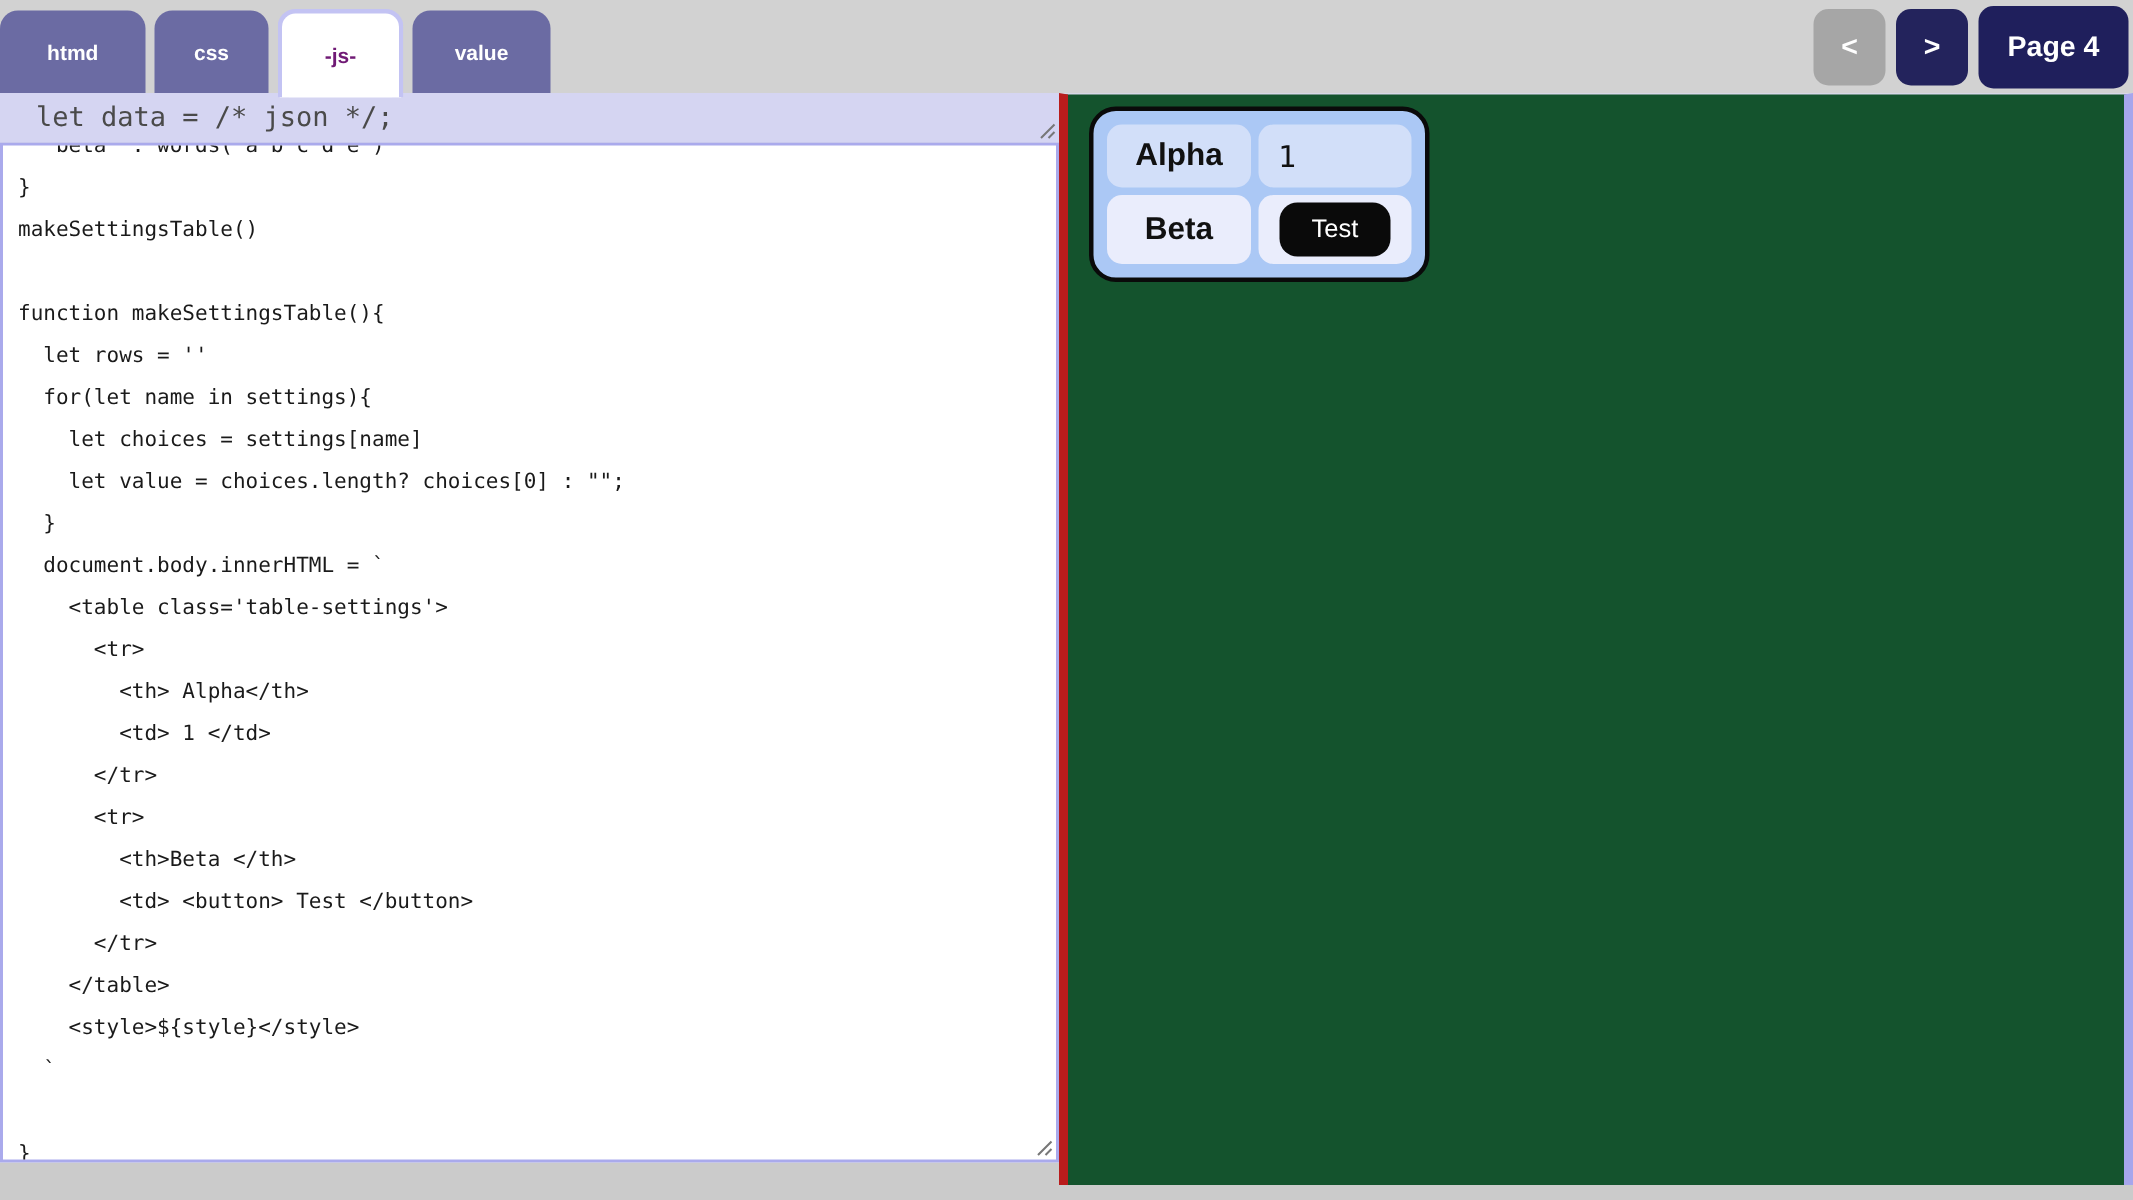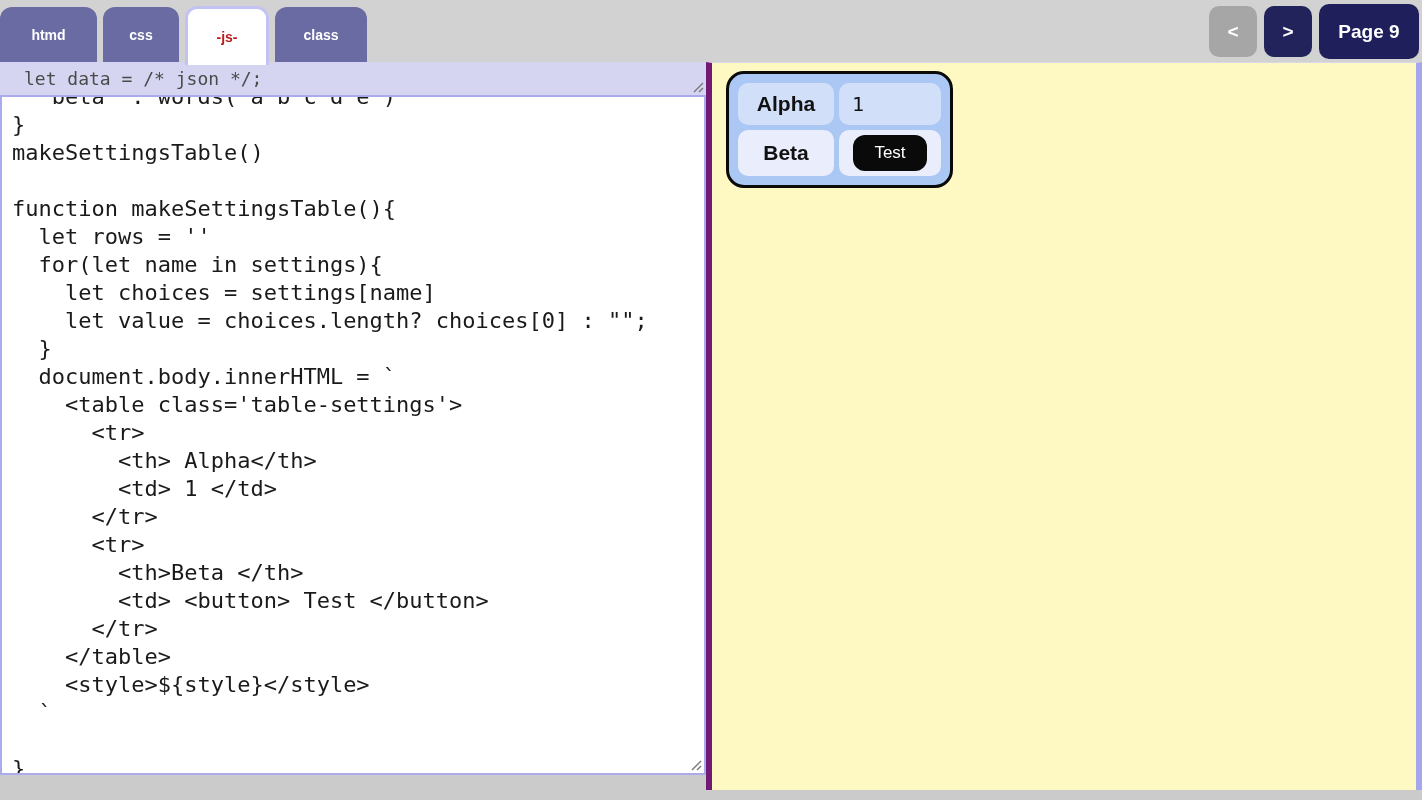--- a/index.html
+++ b/index.html
@@ -30,21 +30,21 @@
     font-size: 14px; font-weight: bold;
     display: flex; align-items: center; justify-content: center;
     cursor: pointer;
   }
   .tab.t0 { width: 97px; }
   .tab.t1 { width: 76px; }
   .tab.t2 { width: 84px; }
   .tab.t3 { width: 92px; }
   .tab.active {
     background: #ffffff;
-    color: #b91c1c;
+    color: #701a75;
     height: 59px;
     border: 3px solid #c3c3f3;
     border-bottom: none;
     margin-bottom: -3px;
   }
   
   .pager {
     position: absolute; right: 3px; top: 4px;
     display: flex; gap: 7px; align-items: center;
   }
@@ -74,36 +74,36 @@
   }
   .code-ta {
     position: absolute; left: 0; top: 95px;
     width: 706px; height: 680px;
     background: #ffffff;
     border: 2px solid #aaaaec;
     overflow: hidden;
   }
   .code-ta pre {
     font-family: "DejaVu Sans Mono", "Liberation Mono", monospace;
-    font-size: 22px; line-height: 28px;
+    font-size: 14px; line-height: 28px;
     color: #1a1a1a;
     margin: -14px 0 0 0;
     padding-left: 10px;
     white-space: pre;
   }
   .grip {
     position: absolute; right: 2px; bottom: 2px;
     width: 12px; height: 12px;
   }
   
   .preview {
     position: absolute; left: 706px; top: 62px;
     width: 716px; height: 728px;
-    background: #fef9c3;
-    border-left: 6px solid #701a75;
+    background: #14532d;
+    border-left: 6px solid #b91c1c;
     border-right: 6px solid #a6a6ec;
     border-top: 1px solid #d8d8e8;
   }
   .ptable {
     display: inline-block;
     margin: 8px 0 0 14px;
     background: #abc8f5;
     border: 3px solid #0a0a0a;
     border-radius: 18px;
     padding: 9px;
@@ -139,26 +139,26 @@
   }
 </style>
 </head>
 <body>
 
 <div class="tabbar">
   <div class="tabs">
     <button class="tab t0">htmd</button>
     <button class="tab t1">css</button>
     <button class="tab t2 active">-js-</button>
-    <button class="tab t3">class</button>
+    <button class="tab t3">value</button>
   </div>
   <div class="pager">
     <button class="pbtn prev">&lt;</button>
     <button class="pbtn next">&gt;</button>
-    <button class="pbtn page">Page 9</button>
+    <button class="pbtn page">Page 4</button>
   </div>
 </div>
 
 <div class="data-ta">
   <div class="line">let data = /* json */;</div>
   <svg class="grip" viewBox="0 0 12 12" width="12" height="12">
     <path d="M2 11 L11 2 M7 11 L11 7" stroke="#777777" stroke-width="1.4" fill="none"></path>
   </svg>
 </div>
 

